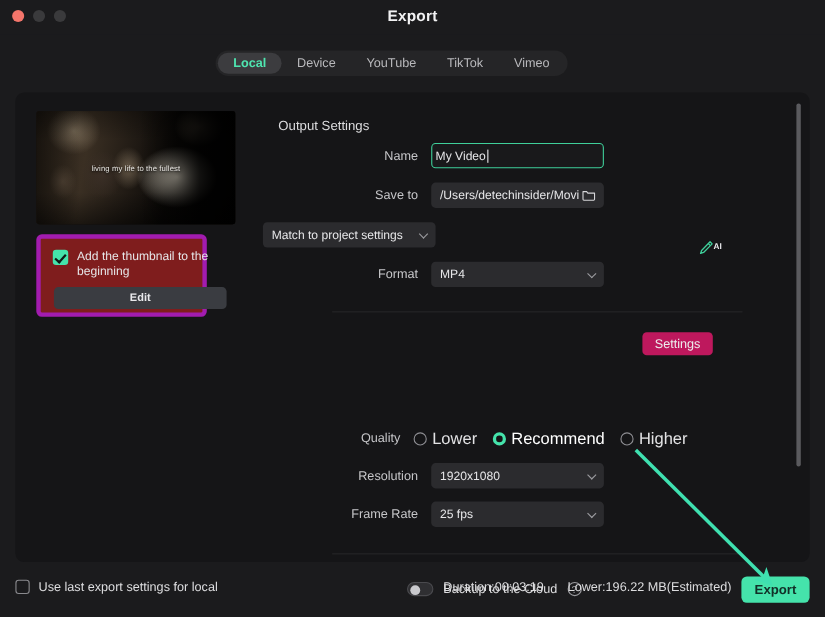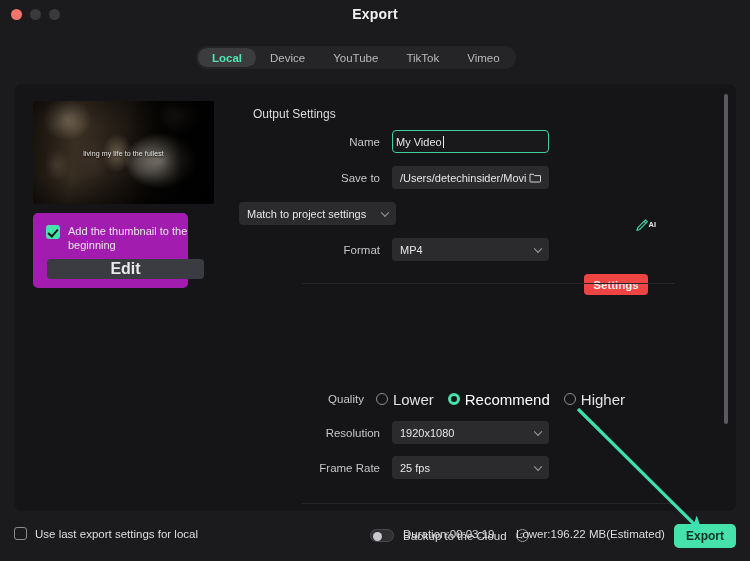--- a/index.html
+++ b/index.html
@@ -100,23 +100,23 @@
     text-align: center;
     color: #e8e6e2; font-size: 7px;
     text-shadow: 0 1px 2px rgba(0,0,0,.9);
     letter-spacing: .1px;
   }
 
   #thumb-option-box {
     position: relative;
     margin-top: 9px;
     width: 155px; height: 75px;
-    border: 2px solid #a21caf;
+    border: 4px solid #a21caf;
     border-radius: 5px;
-    background: #a21caf;
+    background: #7f1d1d;
   }
   #thumb-check-row {
     position: absolute; left: 11px; top: 9px;
     display: flex; align-items: flex-start; gap: 8px;
     width: 158px;
   }
   .checkbox-on {
     width: 14px; height: 14px; flex: 0 0 14px;
     border-radius: 3px;
     background: #45e3ab;
@@ -131,21 +131,21 @@
     transform: rotate(42deg);
   }
   #thumb-check-label {
     color: #e6e6e8; font-size: 11px; line-height: 14px;
   }
   #edit-button {
     position: absolute; left: 12px; top: 44px;
     width: 157px; height: 20px;
     background: #3a3c41;
     border-radius: 4px;
-    color: #e9e9ec; font-size: 16px; font-weight: bold;
+    color: #e9e9ec; font-size: 10px; font-weight: bold;
     display: flex; align-items: center; justify-content: center;
     cursor: pointer;
   }
 
   
   #form-col {
     position: absolute; left: 225px; top: 0; width: 497px; height: 427px;
   }
   #output-settings-title {
     position: absolute; left: 14px; top: 23px;
@@ -182,24 +182,24 @@
     width: 6px; height: 6px;
     border: solid #9b9b9f;
     border-width: 0 1.4px 1.4px 0;
     transform: translateY(-70%) rotate(45deg);
   }
   .folder-icon { position: absolute; right: 7px; top: 5px; }
 
   #ai-icon { position: absolute; left: 396px; top: 134px; }
 
   #settings-button {
-    position: absolute; left: 345px; top: 190px;
+    position: absolute; left: 345px; top: 218px;
     width: 64px; height: 21px;
-    background: #ef4444; border-radius: 4px;
-    color: #eceded; font-size: 11.5px; font-weight: bold;
+    background: #be185d; border-radius: 4px;
+    color: #eceded; font-size: 11.5px; font-weight: normal;
     display: flex; align-items: center; justify-content: center;
     cursor: pointer;
   }
 
   .divider {
     position: absolute; left: 63px; width: 373px; height: 1px;
     background: #262628;
   }
 
   

